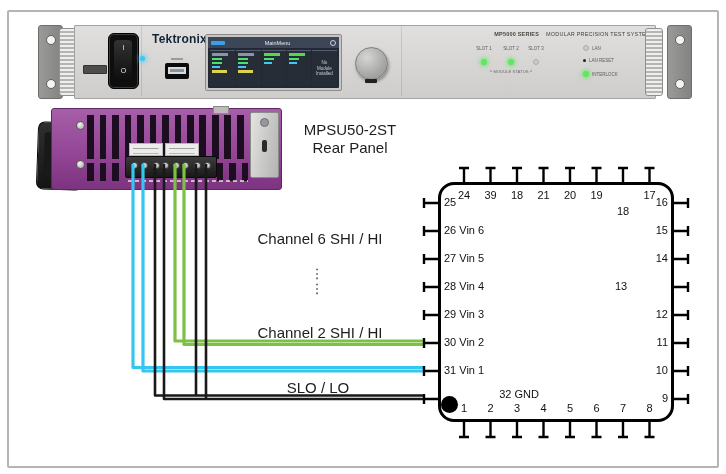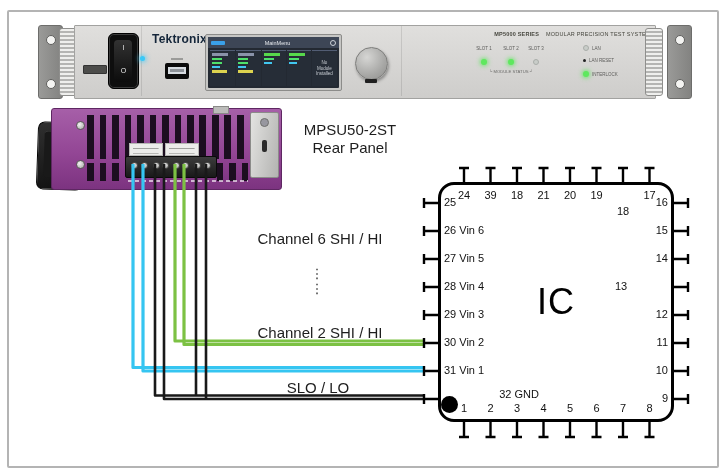--- a/index.html
+++ b/index.html
@@ -282,21 +282,20 @@
       <path d="M672 315H688M688 310V320" class="pin"></path>
       <path d="M440 343H424M424 338V348" class="pin"></path>
       <path d="M672 343H688M688 338V348" class="pin"></path>
       <path d="M440 371H424M424 366V376" class="pin"></path>
       <path d="M672 371H688M688 366V376" class="pin"></path>
       <path d="M440 399H424M424 394V404" class="pin"></path>
       <path d="M672 399H688M688 394V404" class="pin"></path>
     </svg>
 
   <div class="ic-body"></div>
-  <div class="ic-name">IC</div>
   <div class="pin1-dot"></div>
 
   <div class="mpsu">
     <div>MPSU50-2ST</div>
     <div>Rear Panel</div>
   </div>
   <div class="note" style="left:220px;top:230px;width:200px;">Channel 6 SHI / HI</div>
   <div class="vdots">
     <span>⋮</span>
     <span>⋮</span>

